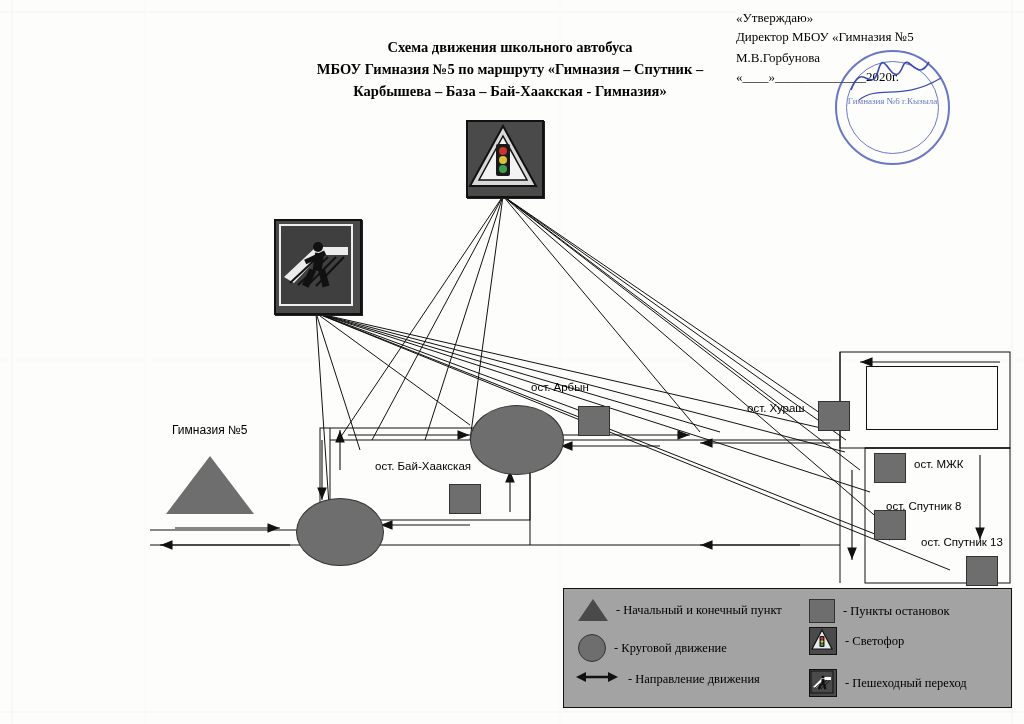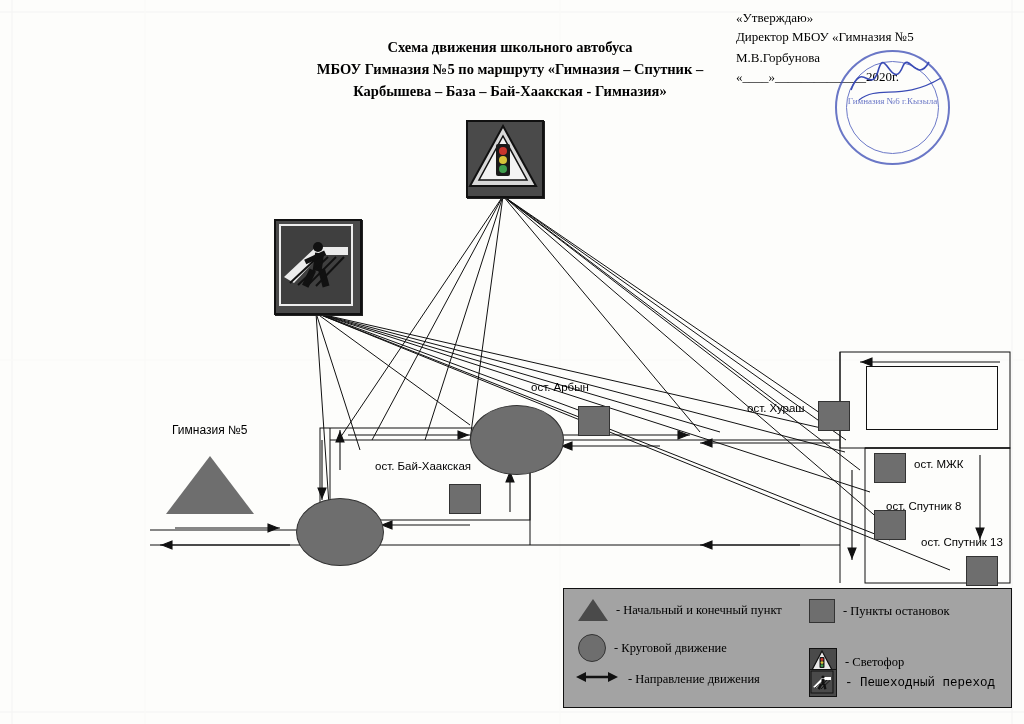--- a/index.html
+++ b/index.html
@@ -356,34 +356,34 @@
     <div class="legend-row" style="left:14px; top:45px;">
       <span class="lg-circle"></span>
       <span class="lbl">- Круговой движение</span>
     </div>
 
     <div class="legend-row" style="left:245px; top:10px;">
       <span class="lg-square"></span>
       <span class="lbl">- Пункты остановок</span>
     </div>
 
-    <div class="legend-row" style="left:245px; top:59px;">
+    <div class="legend-row" style="left:245px; top:38px;">
       <span class="lg-sign" style="display:inline-block;">
         <svg width="24" height="24" viewBox="0 0 24 24">
           <polygon points="12,2 22,21 2,21" fill="#e8e8e8" stroke="#111" stroke-width="1.2"></polygon>
           <rect x="9.5" y="8" width="5" height="11" rx="1" fill="#1a1a1a"></rect>
           <circle cx="12" cy="10.5" r="1.4" fill="#c9352c"></circle>
           <circle cx="12" cy="13.6" r="1.4" fill="#d8c43a"></circle>
           <circle cx="12" cy="16.7" r="1.4" fill="#3f9e4d"></circle>
         </svg>
       </span>
       <span class="lbl">- Светофор</span>
     </div>
 
-    <div class="legend-row" style="left:245px; top:80px;font-family:Liberation Mono, monospace;">
+    <div class="legend-row" style="left:245px; top:80px;">
       <span class="lg-sign" style="display:inline-block;">
         <svg width="24" height="24" viewBox="0 0 24 24">
           <rect x="1" y="1" width="22" height="22" fill="#4a4a4a" stroke="#111"></rect>
           <polygon points="3,17 13,7 21,7 21,10 14,10 6,18" fill="#fff"></polygon>
           <g fill="#111">
             <circle cx="13" cy="7" r="1.6"></circle>
             <rect x="11.5" y="9" width="3" height="6"></rect>
             <rect x="9" y="14" width="2.3" height="5.5" transform="rotate(22 10 16)"></rect>
             <rect x="13.5" y="14" width="2.3" height="5.5" transform="rotate(-12 14 16)"></rect>
           </g>

